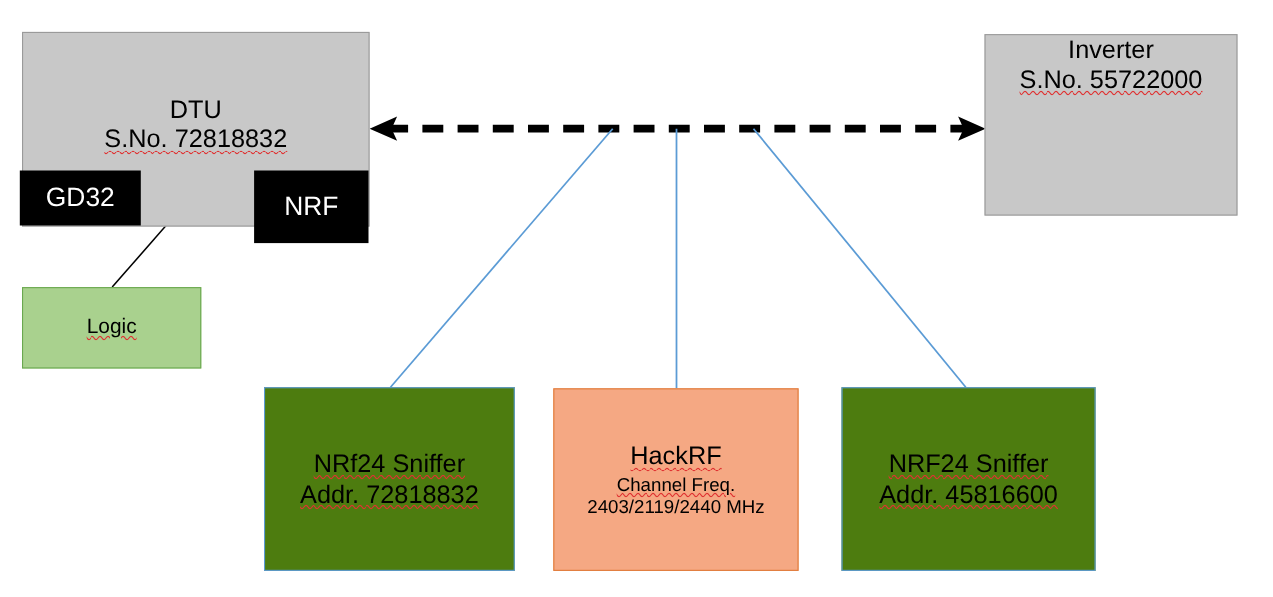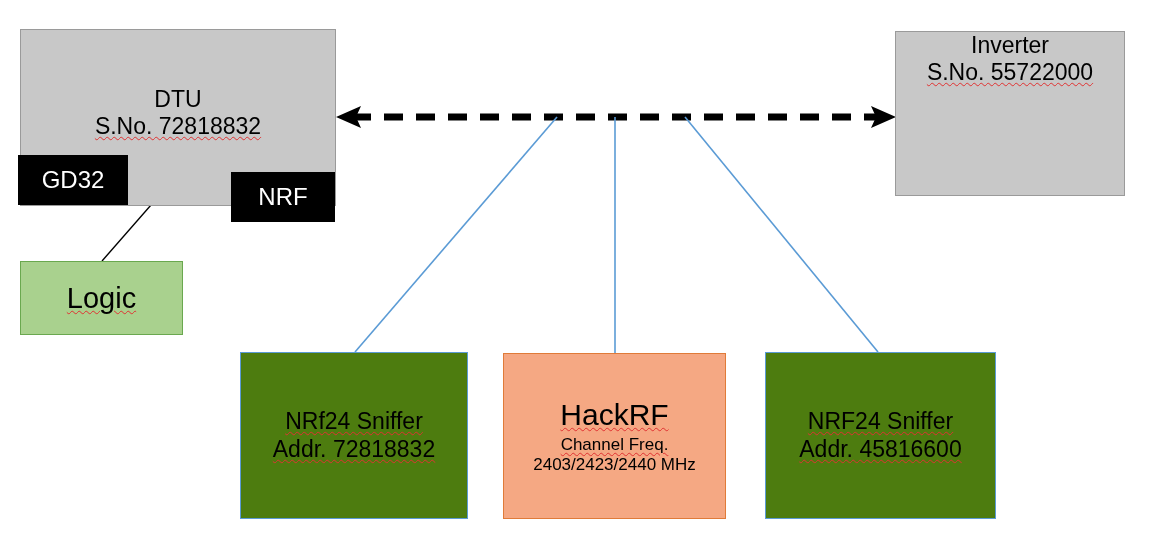--- a/index.html
+++ b/index.html
@@ -62,47 +62,47 @@
     text-underline-offset: 2px;
   }
   
   .black-box {
     background: #000000;
     color: #ffffff;
     font-size: 24px;
     justify-content: center;
   }
   #gd32-box { left: 18px;  top: 155px; width: 110px; height: 50px; }
-  #nrf-box  { left: 231px; top: 172px; width: 104px; height: 50px; }
+  #nrf-box  { left: 231px; top: 155px; width: 104px; height: 66px; }
 
   
   #logic-box {
     left: 20px;
     top: 261px;
     width: 163px;
     height: 74px;
     background: #a9d18e;
     border: 1px solid #6aa84f;
-    font-size: 29px;
+    font-size: 19px;
   }
   
   .blue-box {
     background: #4d7c0f;
     border: 1px solid #5b9bd5;
   }
   .orange-box {
     background: #f5a883;
     border: 1px solid #e07b39;
   }
   #sniffer-left  { left: 240px; top: 352px; width: 228px; height: 167px; }
   #hackrf-box    { left: 503px; top: 353px; width: 223px; height: 166px; }
   #sniffer-right { left: 765px; top: 352px; width: 231px; height: 167px; }
 
   .bbox-l1, .bbox-l2 { font-size: 23px; white-space: nowrap; }
-  #hackrf-box .hr-title { font-size: 30px; margin-bottom: 2px; }
+  #hackrf-box .hr-title { font-size: 23px; margin-bottom: 2px; }
   #hackrf-box .hr-sub   { font-size: 17px; white-space: nowrap; text-align: right; }
 
   
   #wires {
     position: absolute;
     left: 0;
     top: 0;
     width: 1157px;
     height: 543px;
     pointer-events: none;
@@ -173,21 +173,21 @@
   </div>
 
   <div class="node blue-box" id="sniffer-left">
     <div class="bbox-l1"><span class="squiggle">NRf24 Sniffer</span></div>
     <div class="bbox-l2"><span class="squiggle">Addr. 72818832</span></div>
   </div>
 
   <div class="node orange-box" id="hackrf-box">
     <div class="hr-title"><span class="squiggle">HackRF</span></div>
     <div class="hr-sub"><span class="squiggle">Channel Freq.</span></div>
-    <div class="hr-sub">2403/2423/2440 MHz</div>
+    <div class="hr-sub">2403/2119/2440 MHz</div>
   </div>
 
   <div class="node blue-box" id="sniffer-right">
     <div class="bbox-l1"><span class="squiggle">NRF24 Sniffer</span></div>
     <div class="bbox-l2"><span class="squiggle">Addr. 45816600</span></div>
   </div>
 
 </div>
 
 </body></html>

